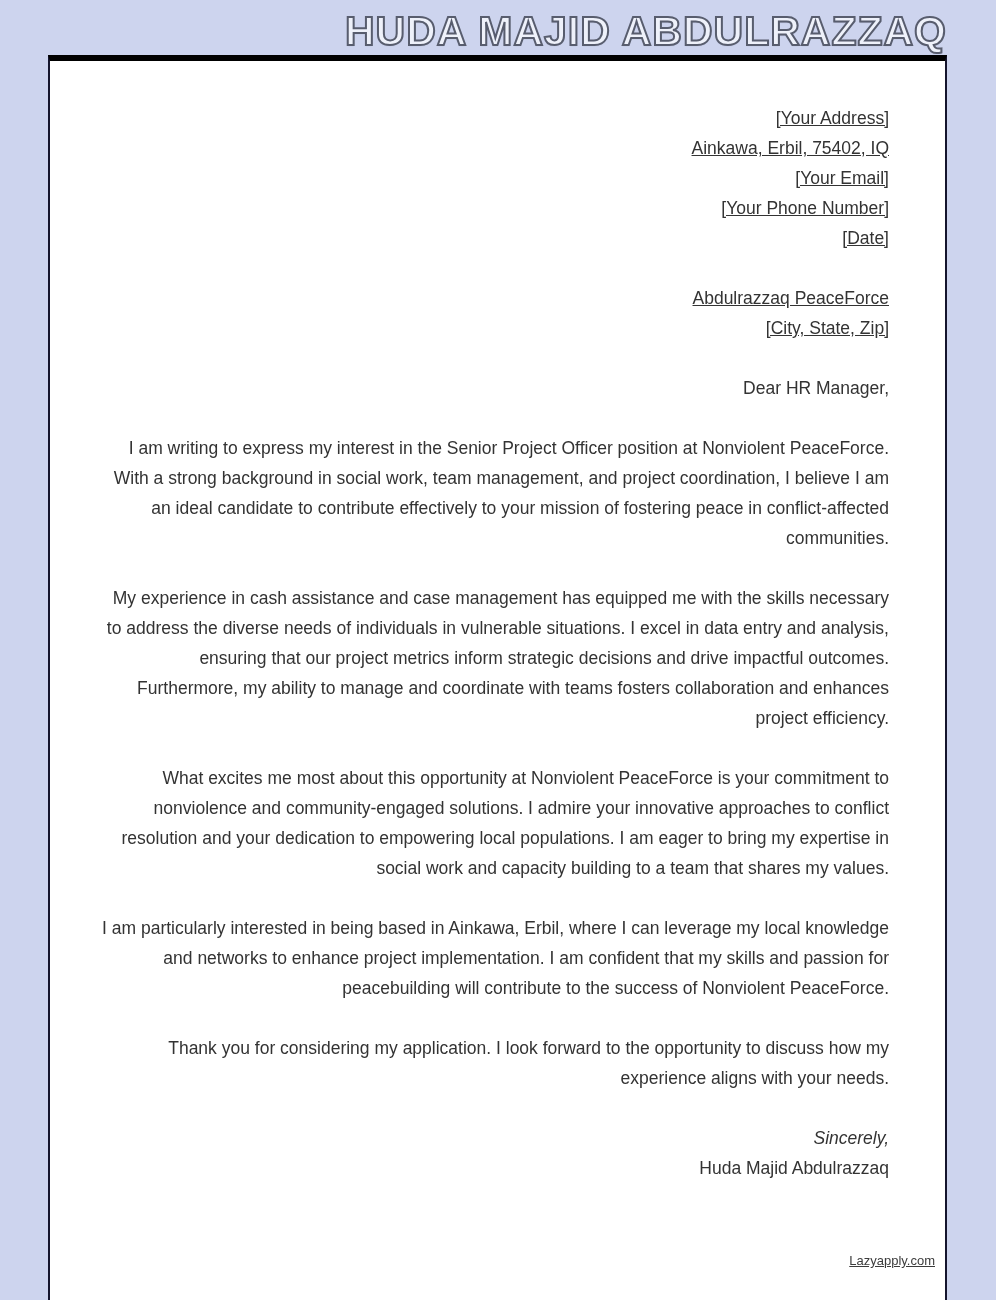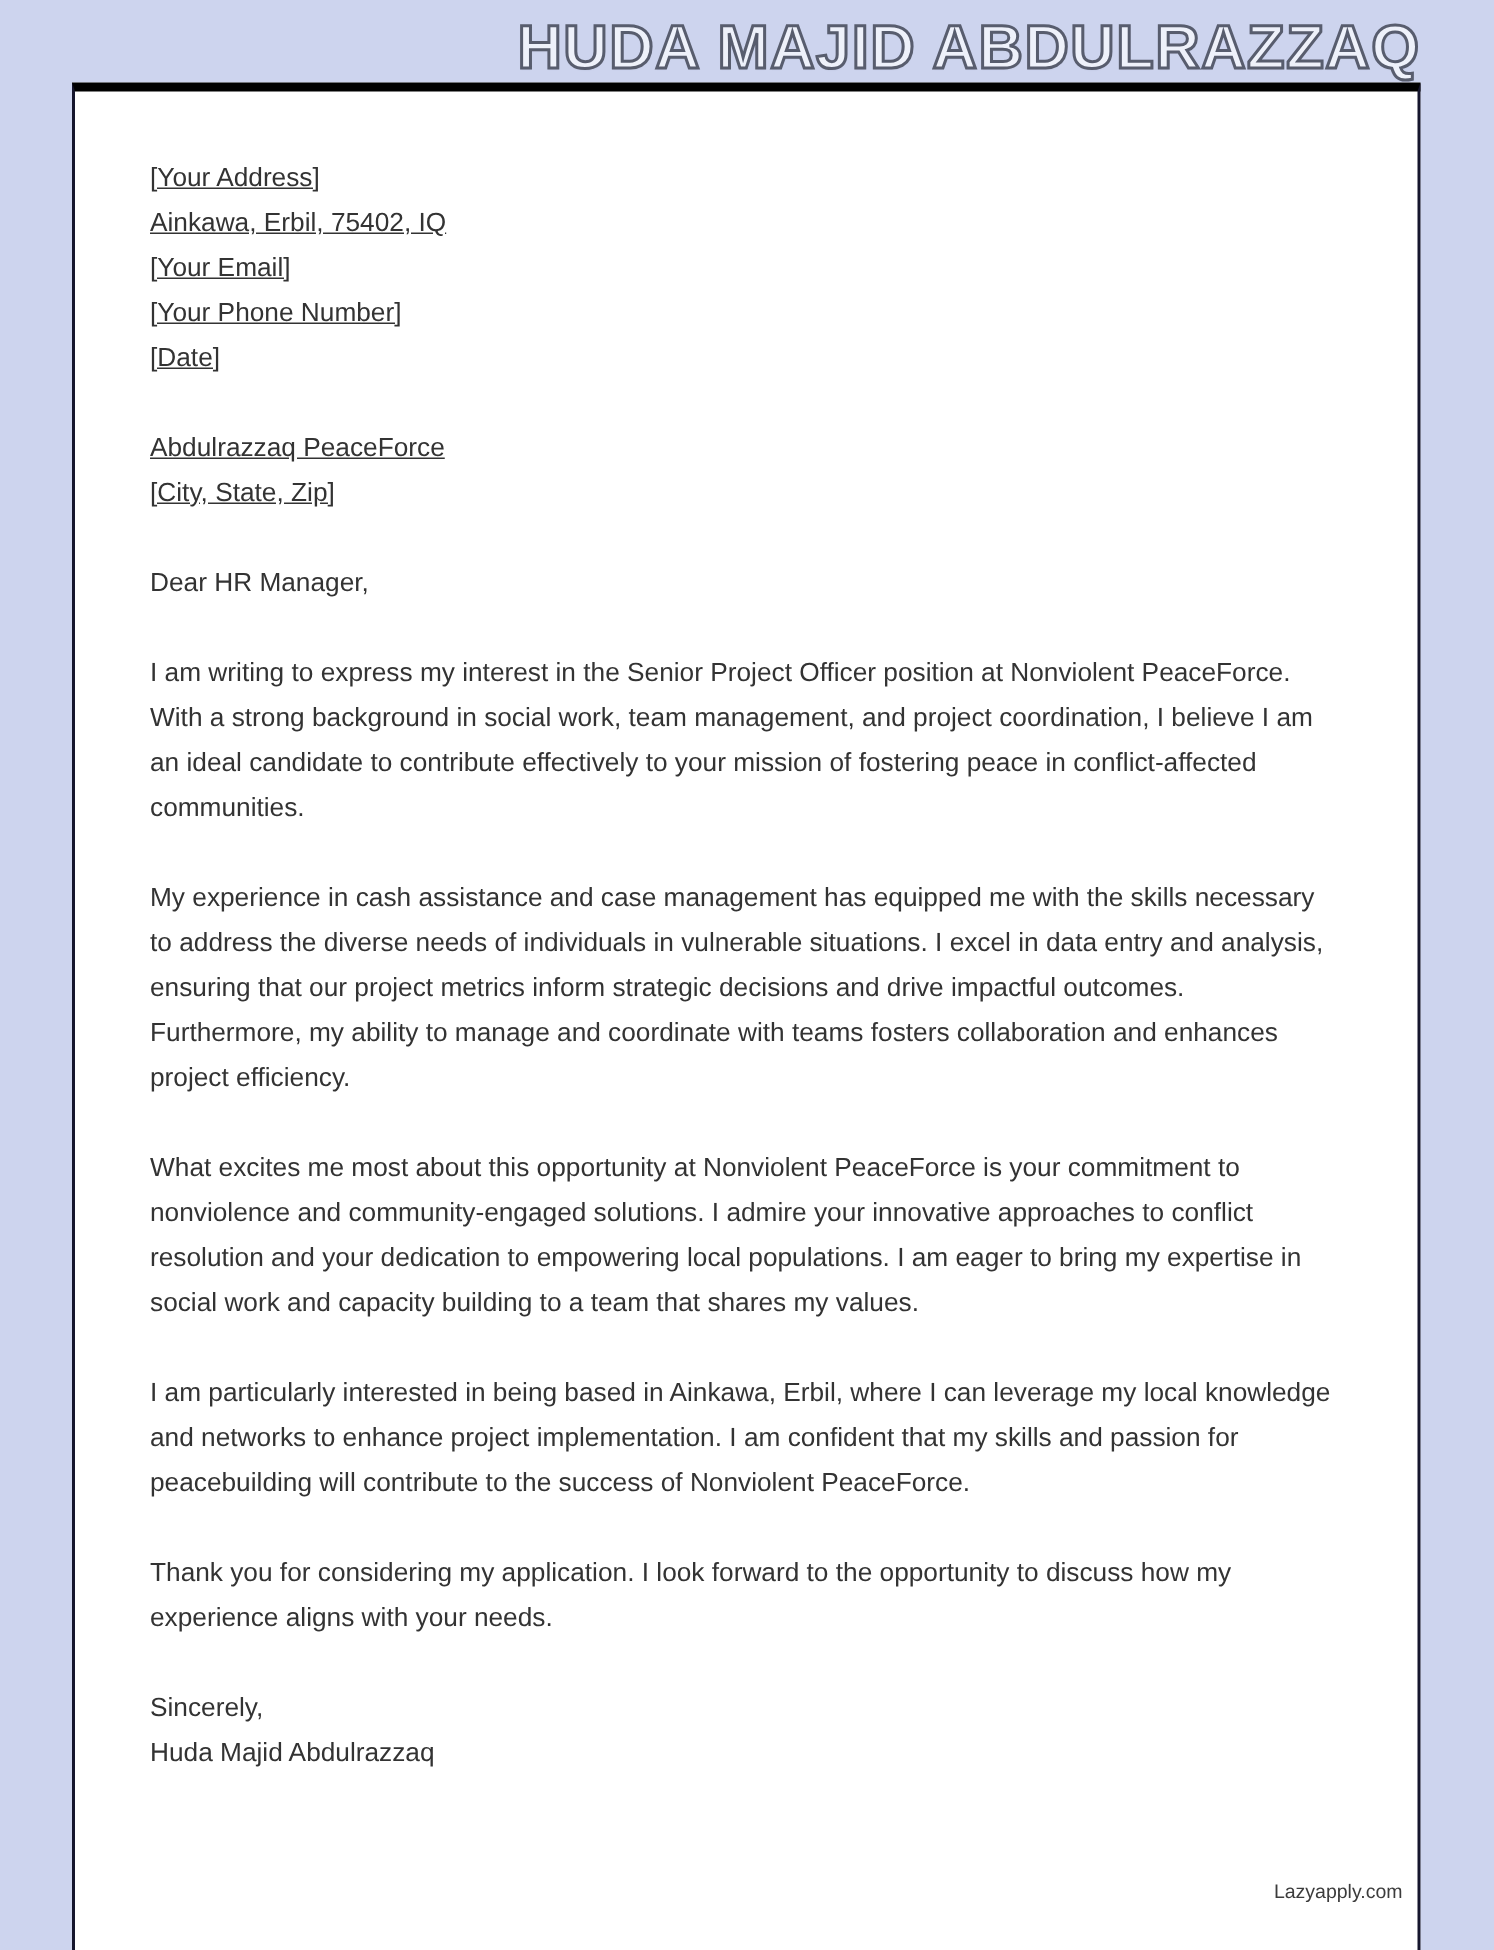--- a/index.html
+++ b/index.html
@@ -1,15 +1,15 @@
 <!DOCTYPE html>
 <html><head>
 <meta charset="utf-8">
 <style>
-  * { margin: 0; padding: 0; box-sizing: border-box; }
+  * { margin: 0; padding: 0; box-sizing: border-box; text-align: right; }
 
   html, body {
     width: 996px;
     height: 1300px;
     overflow: hidden;
   }
 
   body {
     background: #cdd4ee;
     font-family: "Liberation Sans", sans-serif;
@@ -45,28 +45,29 @@
   .letter {
     color: #333333;
     font-size: 17.5px;
     line-height: 30px;
   }
 
   .block { margin-bottom: 30px; text-decoration: underline; }
 
   .letter p { margin-bottom: 30px; }
 
-  .letter p.closing { margin-bottom: 0; }
+  .letter p.closing { margin-bottom: 0; font-style: italic; }
 
   .watermark {
     position: absolute;
     top: 1192px;
     right: 10px;
     font-size: 13px;
     color: #3c3c3c;
+    text-decoration: underline;
   }
 </style>
 </head>
 <body>
 
 <div class="header-name">HUDA MAJID ABDULRAZZAQ</div>
 
 <div class="page">
   <div class="letter">
 

